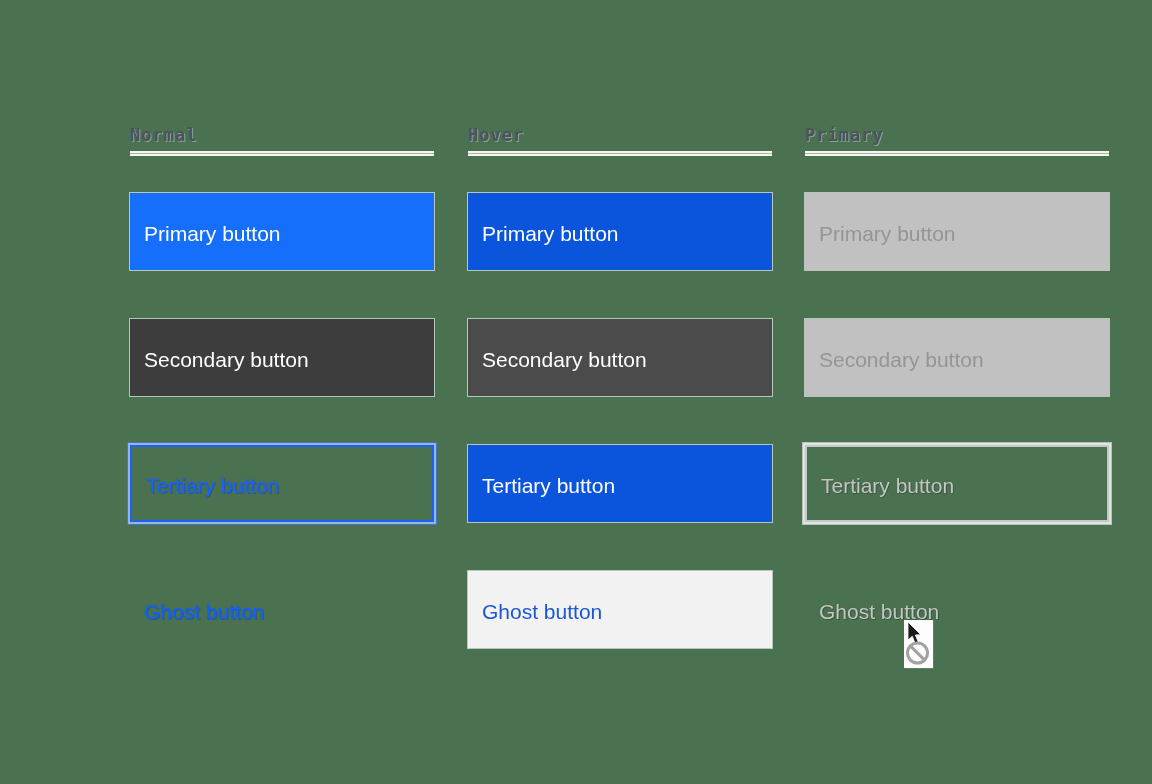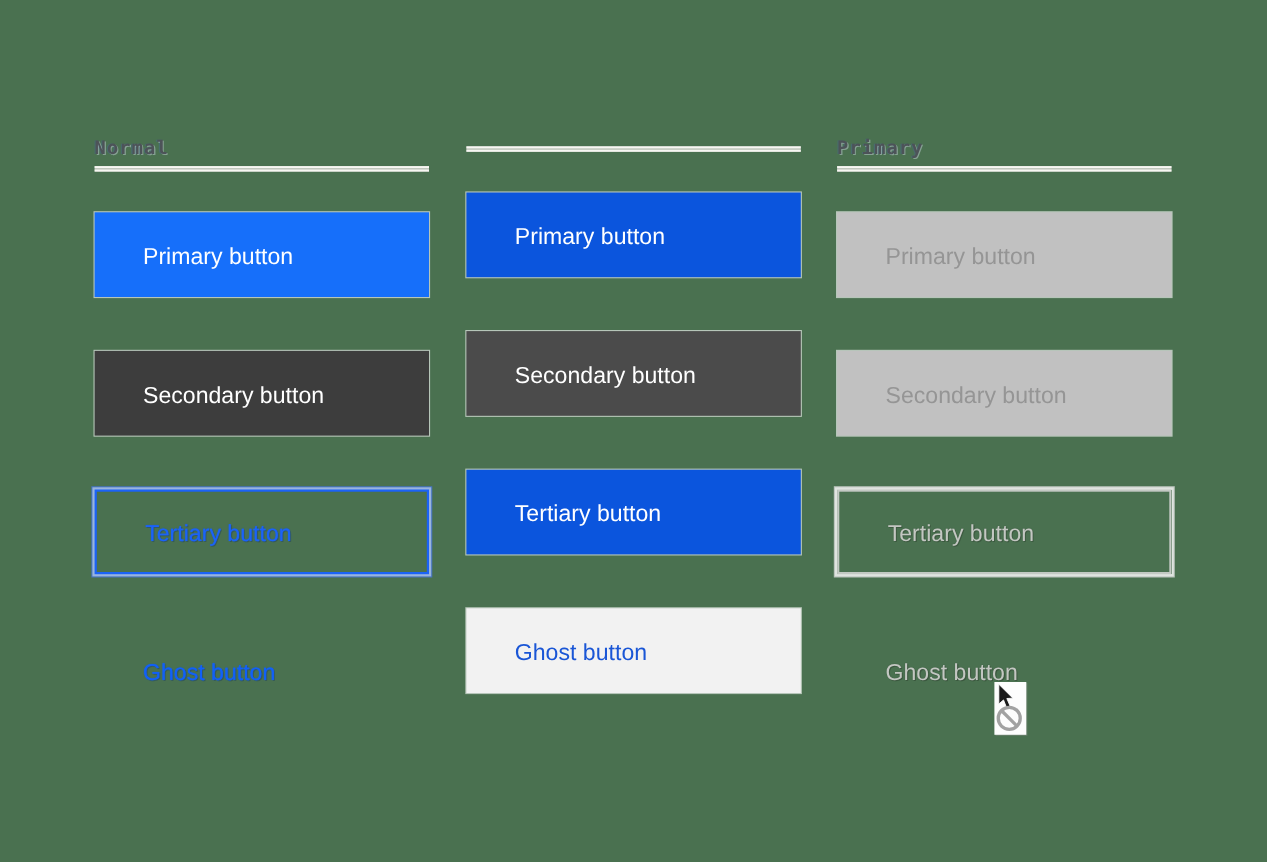--- a/index.html
+++ b/index.html
@@ -1,41 +1,41 @@
 <!DOCTYPE html>
 <html style="--bg: #4a7150; --header-text: #4d5358; --rule-light: #f7f7f2; --rule-dark: #a9b2a6; --primary-normal: #166ffa; --primary-hover: #0b55dd; --secondary-normal: #3d3d3d; --secondary-hover: #4b4b4b; --tertiary-blue: #1b63f7; --ghost-blue: #1160f7; --ghost-hover-bg: #f2f2f2; --ghost-hover-text: #1a56d6; --disabled-fill: #c1c1c1; --disabled-fill-text: #959595; --disabled-outline: #c3c9c3; --disabled-outline-text: #c3c7c2; --cursor-arrow: #1a1a1a; --cursor-prohibit: #a2a2a2;"><head>
 <meta charset="utf-8">
 <style>
   html,body{margin:0;padding:0;}
   body{
     width:1152px;height:784px;position:relative;overflow:hidden;
     background:var(--bg,#4a7150);
     font-family:"Liberation Sans", sans-serif;
   }
-  .col{position:absolute;top:126px;width:304px;}
+  .col{position:absolute;top:126px;width:304px;margin-left:44px;}
   .col-normal{left:86px;}
   .col-hover{left:424px;}
   .col-disabled{left:761px;}
 
   .col-header{
     margin:0;font:bold 17px/18px "DejaVu Sans Mono", monospace;
     color:var(--header-text,#4d5358);
     letter-spacing:1px;
     text-shadow:1px 1px 0 rgba(225,235,248,.4), -1px 0 0 rgba(70,100,170,.35);
   }
   .col-rule{
     margin:7px 0 0 0;height:1px;border:none;
     background:var(--rule-dark,#a9b2a6);
     border-top:2px solid var(--rule-light,#f7f7f2);
     border-bottom:2px solid var(--rule-light,#f7f7f2);
   }
 
   .btn{
     box-sizing:border-box;display:flex;align-items:center;
-    width:304px;height:77px;margin:49px 0 0 0;padding:4px 0 0 44px;
+    width:304px;height:77px;margin:49px 0 0 0;padding:4px 0 0 14px;
     font:21px "Liberation Sans", sans-serif;text-align:left;
     border:none;background:transparent;border-radius:0;
   }
   .btn:first-of-type{margin-top:37px;}
   .hair{box-shadow:0 0 0 1px rgba(255,255,255,.6);}
 
   .v-primary-normal{background:var(--primary-normal,#166ffa);color:#fff;}
   .v-primary-hover{background:var(--primary-hover,#0b55dd);color:#fff;}
   .v-secondary-normal{background:var(--secondary-normal,#3d3d3d);color:#fff;}
   .v-secondary-hover{background:var(--secondary-hover,#4b4b4b);color:#fff;}
@@ -80,20 +80,21 @@
   <section class="col col-normal">
     <h3 class="col-header">Normal</h3>
     <hr class="col-rule">
     <button class="btn v-primary-normal hair">Primary button</button>
     <button class="btn v-secondary-normal hair">Secondary button</button>
     <button class="btn v-tertiary-normal">Tertiary button</button>
     <button class="btn v-ghost-normal">Ghost button</button>
   </section>
 
   <section class="col col-hover">
+    <h3 class="col-header">Hover</h3>
     <hr class="col-rule">
     <button class="btn v-primary-hover hair">Primary button</button>
     <button class="btn v-secondary-hover hair">Secondary button</button>
     <button class="btn v-tertiary-hover hair">Tertiary button</button>
     <button class="btn v-ghost-hover hair">Ghost button</button>
   </section>
 
   <section class="col col-disabled">
     <h3 class="col-header">Primary</h3>
     <hr class="col-rule">

